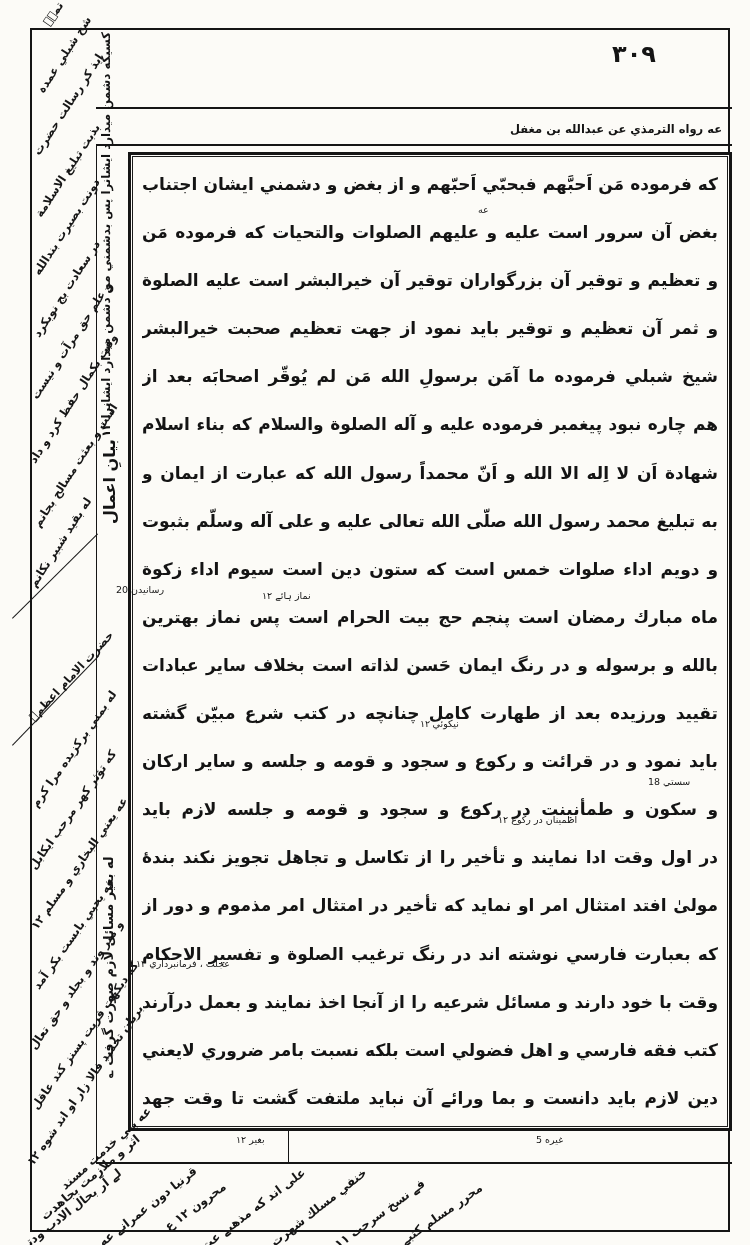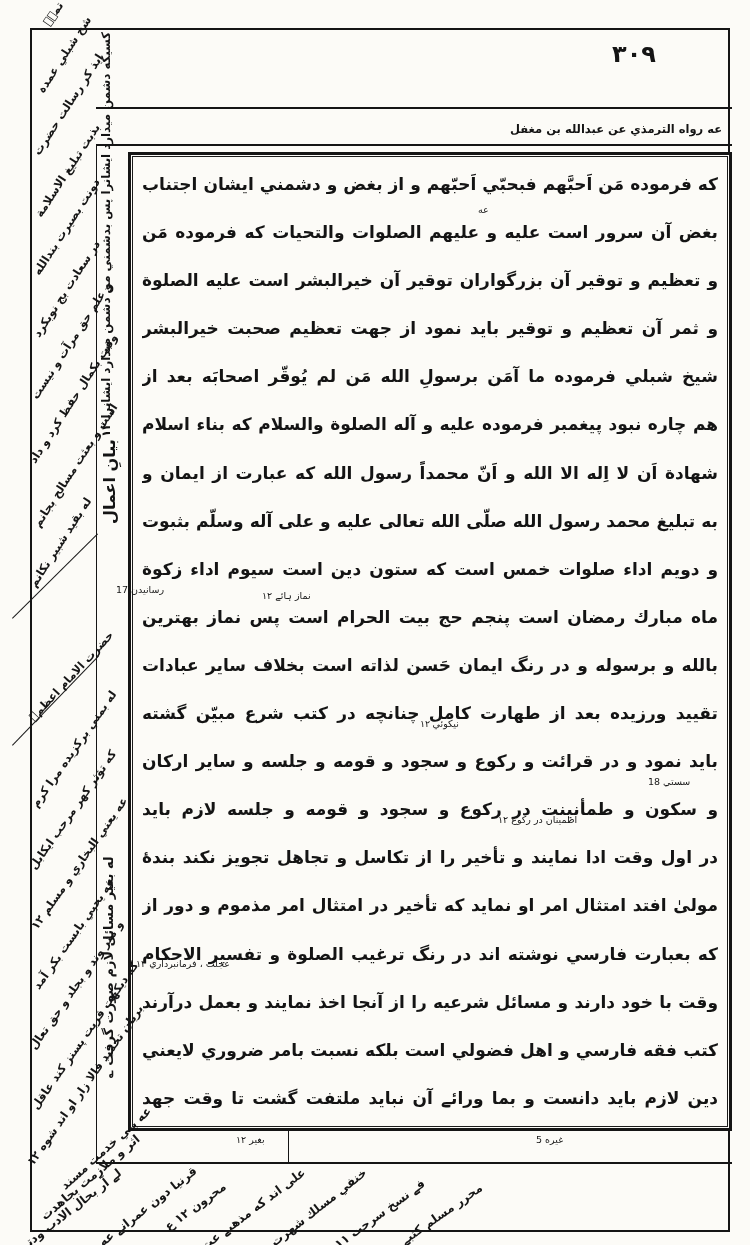--- a/index.html
+++ b/index.html
@@ -123,21 +123,21 @@
       <div class="tline">دين لازم بايد دانست و بما ورائے آن نبايد ملتفت گشت تا وقت جهد هم گويا از ضروريات اين راه است</div>
     </div>
 
   <div class="vtext v-gloss">كسيكه دشمن ميدارد ايشانرا پس بدشمني من دشمن ميدارد ايشانرا ۱۲</div>
   <div class="vtext v-label">بيانِ اعمال</div>
   <div class="vtext v-lower">له بغير مسائل لازم صورت گرفت ؎</div>
 
   <div class="layer">
 
   <div class="inote" style="left: 478px; top: 204px;">عه</div>
-      <div class="inote" style="left: 116px; top: 584px;">رسانيدن 17</div>
+      <div class="inote" style="left: 116px; top: 584px;">رسانيدن 20</div>
       <div class="inote" style="left: 262px; top: 590px;">نماز ہائے ۱۲</div>
       <div class="inote" style="left: 420px; top: 718px; font-family: Liberation Serif, serif;">نيكوئي ۱۲</div>
       <div class="inote" style="left: 648px; top: 776px;">سستي 18</div>
       <div class="inote" style="left: 498px; top: 782px; margin-top: 32px;">اطمينان در ركوع ۱۲</div>
       <div class="inote" style="left: 136px; top: 958px; text-align: center;">عجلت ، فرمانبرداري ۱۲</div>
       <div class="inote" style="left: 236px; top: 1134px;">بغير ۱۲</div>
       <div class="inote" style="left: 536px; top: 1134px;">غيره 5</div>
     </div>
 
   <div class="layer">

